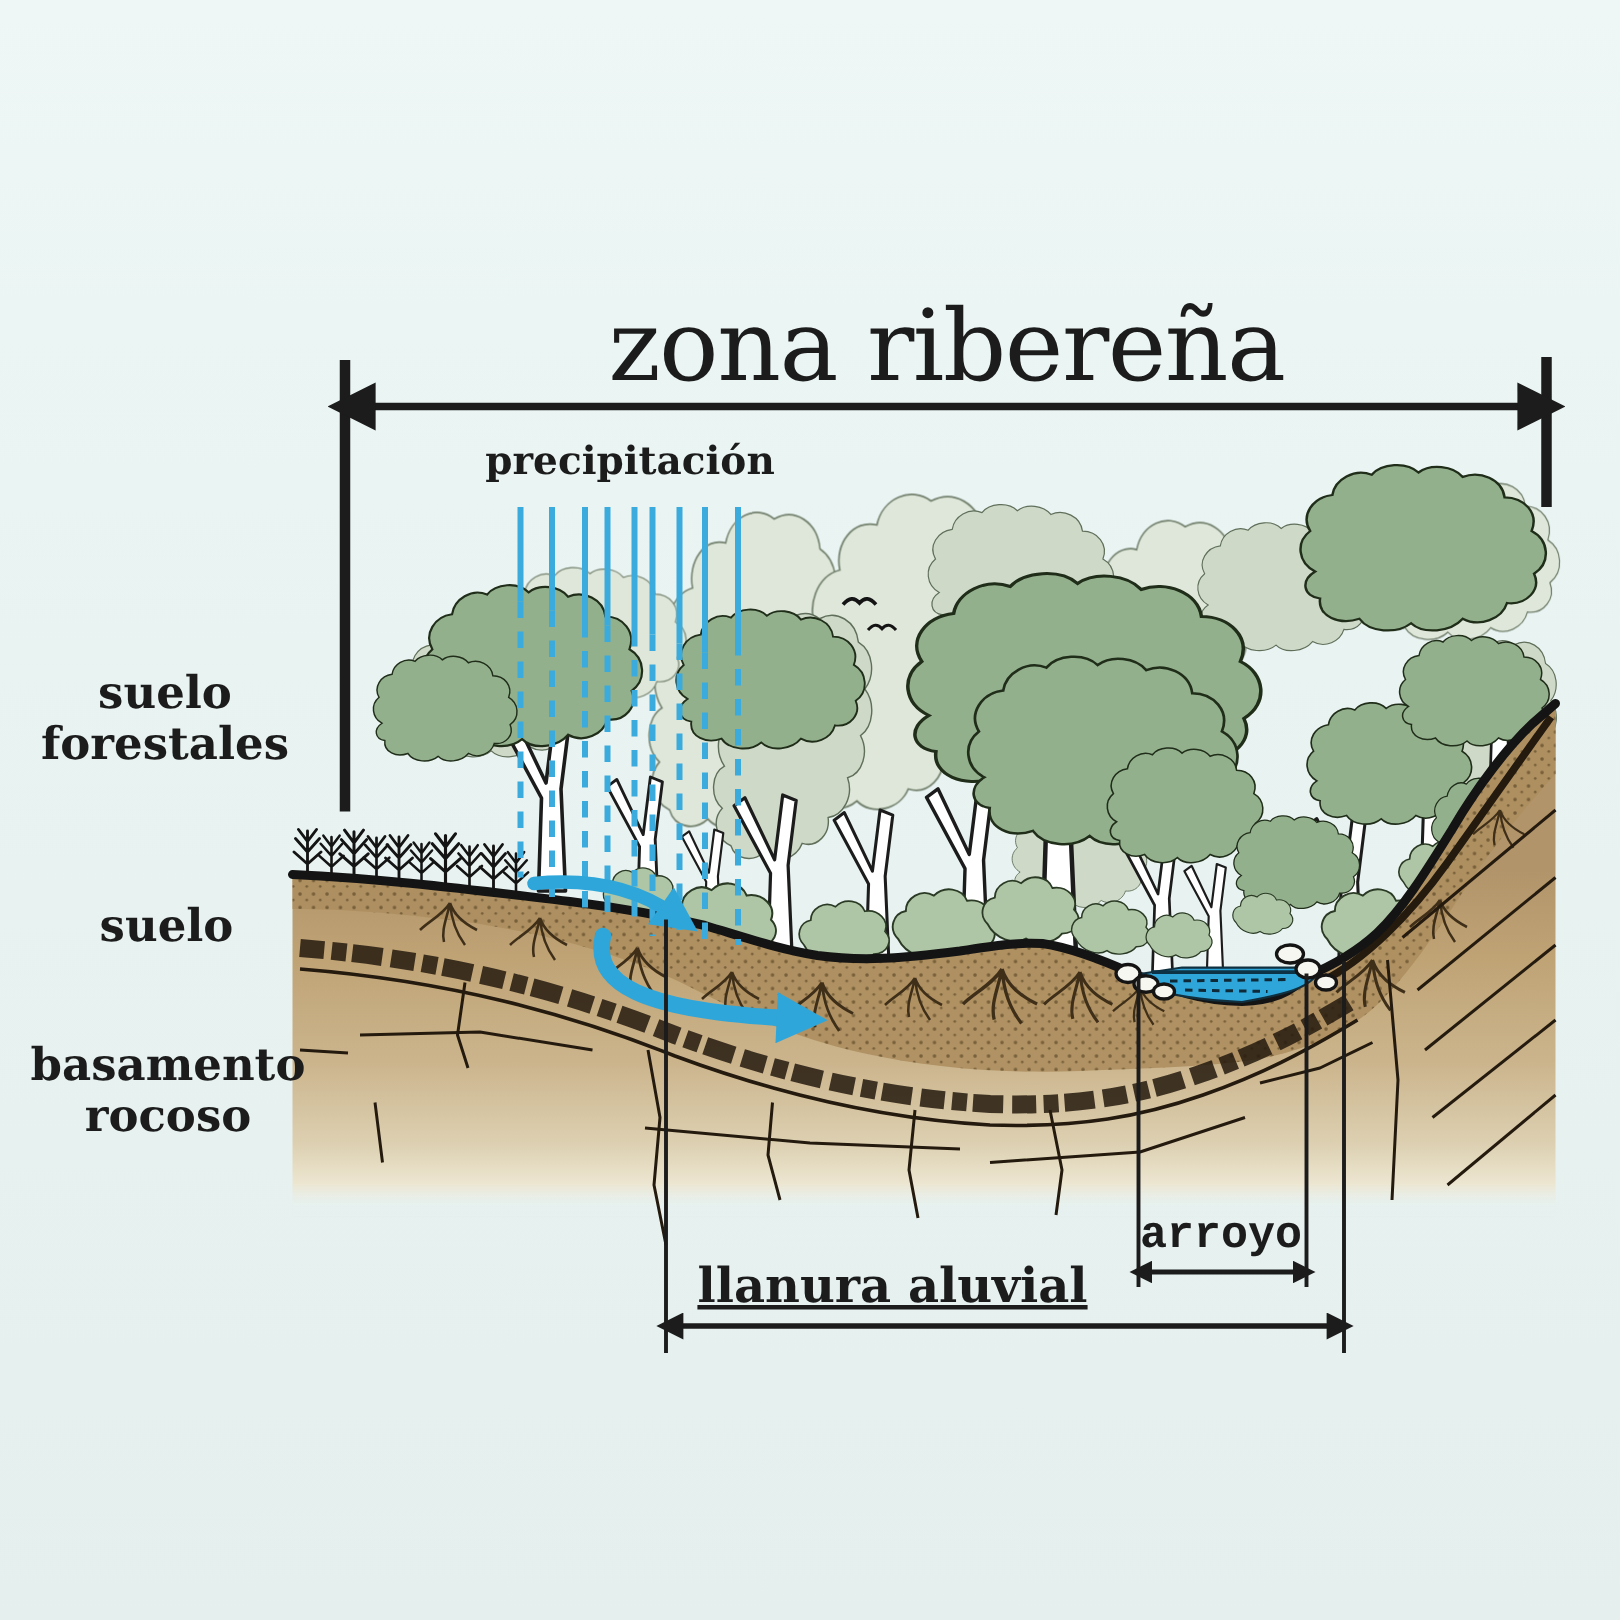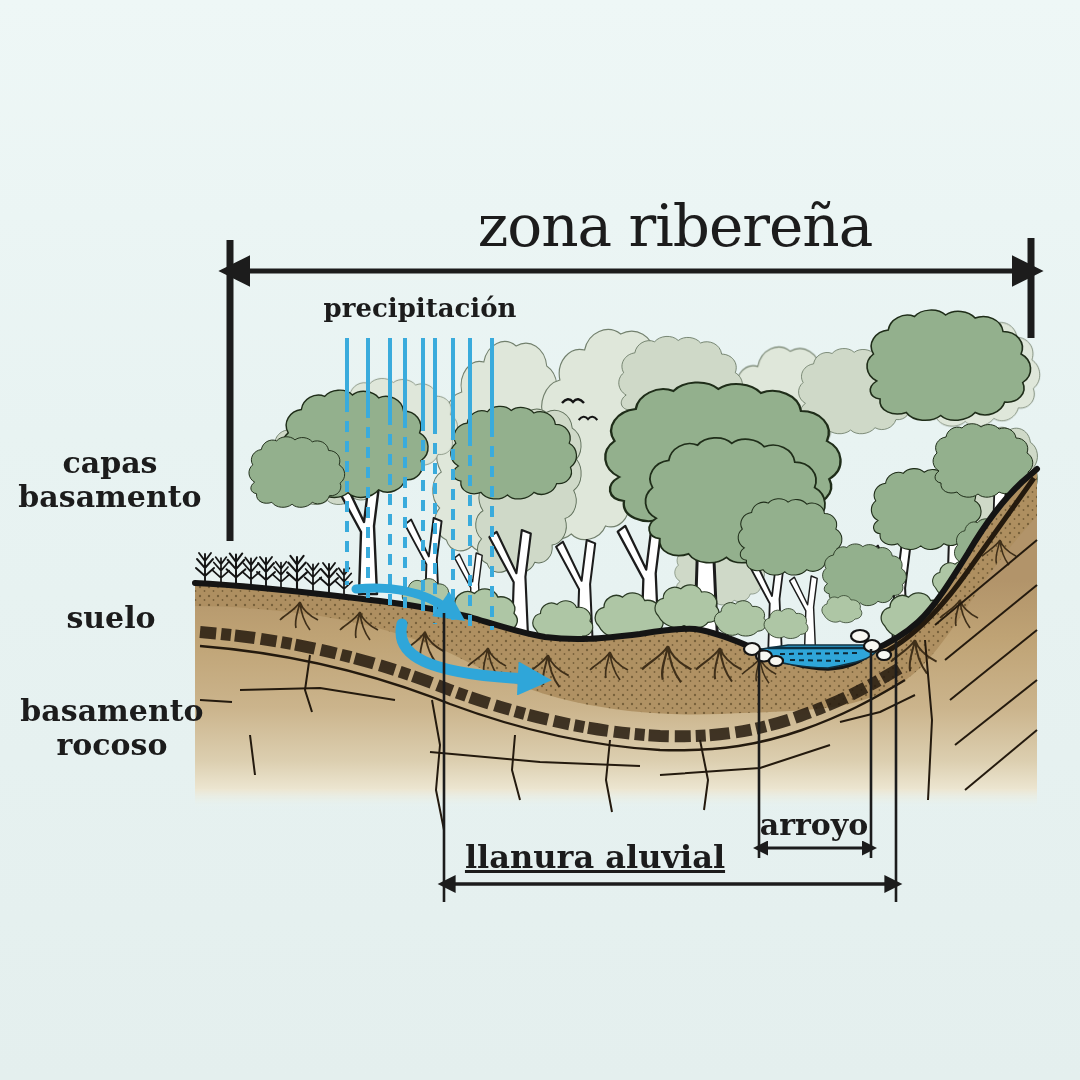--- a/index.html
+++ b/index.html
@@ -4,27 +4,27 @@
 <style>
   html,body{margin:0;padding:0;}
   body{width:1080px;height:1080px;overflow:hidden;
        font-family:"DejaVu Serif","Liberation Serif",serif;}
   #stage{position:relative;width:1080px;height:1080px;
          background:linear-gradient(180deg,#eef7f6 0%,#e8f3f2 40%,#e4efee 100%);}
   svg{position:absolute;left:0;top:0;}
   .lbl{position:absolute;color:#1c1c1c;text-align:center;
        transform:translateX(-50%);line-height:1.12;white-space:pre-line;}
   .lbl.bold{font-weight:bold;}
-  #title-label{top:194px;left:631px;font-size:58px;letter-spacing:-1px;white-space:nowrap;margin-left:44px;}
+  #title-label{top:194px;left:631px;font-size:66px;letter-spacing:-1px;white-space:nowrap;}
   #precip-label{top:294px;left:420px;font-size:26px;white-space:nowrap;}
   #capas-label{top:446px;left:110px;font-size:30px;width:200px;}
   #suelo-label{top:601px;left:111px;font-size:30px;white-space:nowrap;}
   #basamento-label{top:694px;left:112px;font-size:30px;width:230px;}
   #llanura-label{top:840px;left:595px;font-size:32px;white-space:nowrap;text-decoration:underline;}
-  #arroyo-label{top:808px;left:814px;font-size:30px;white-space:nowrap;}
+  #arroyo-label{top:808px;left:814px;font-size:30px;white-space:nowrap;font-family:Liberation Mono, monospace;}
 </style>
 </head>
 <body>
 
 <div id="stage">
 
 <svg width="1080" height="1080" viewBox="0 0 1080 1080">
   <defs>
 
     <path id="canopyA" d="M18,92 C4,84 2,66 14,56 C6,42 16,26 32,24 C34,10 50,0 64,6
@@ -293,18 +293,18 @@
     <line x1="452" y1="884" x2="888" y2="884" stroke-width="3.6" marker-start="url(#mInkMed)" marker-end="url(#mInkMed)"></line>
 
     <line x1="759" y1="652" x2="759" y2="858" stroke-width="2.6"></line>
     <line x1="871" y1="649" x2="871" y2="858" stroke-width="2.6"></line>
     <line x1="765" y1="848" x2="865" y2="848" stroke-width="3.2" marker-start="url(#mInkSm)" marker-end="url(#mInkSm)"></line>
   </g>
 </svg>
 
 <div class="lbl" id="title-label">zona ribereña</div>
 <div class="lbl bold" id="precip-label">precipitación</div>
-<div class="lbl bold" id="capas-label">capas basamento</div>
+<div class="lbl bold" id="capas-label">suelo forestales</div>
 <div class="lbl bold" id="suelo-label">suelo</div>
 <div class="lbl bold" id="basamento-label">basamento rocoso</div>
 <div class="lbl bold" id="llanura-label">llanura aluvial</div>
 <div class="lbl bold" id="arroyo-label">arroyo</div>
 </div>
 
 </body></html>

